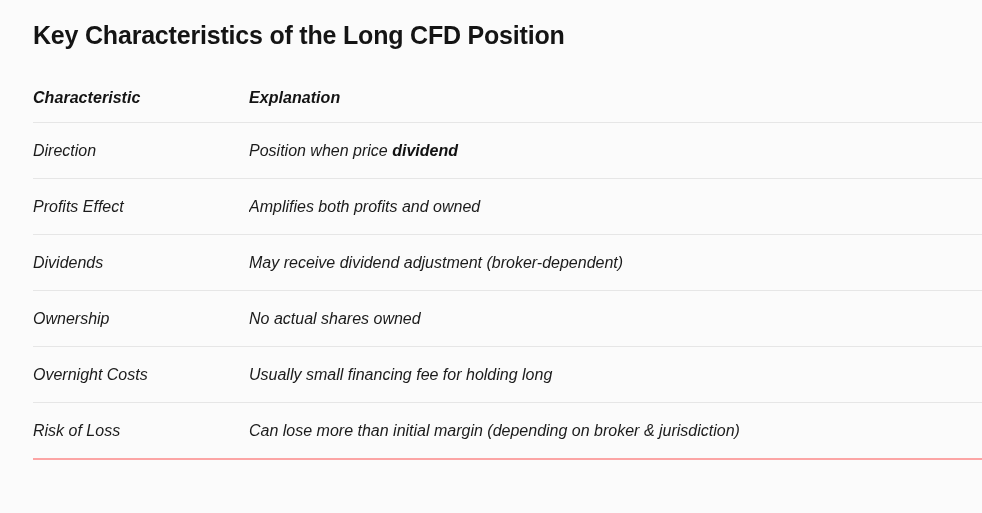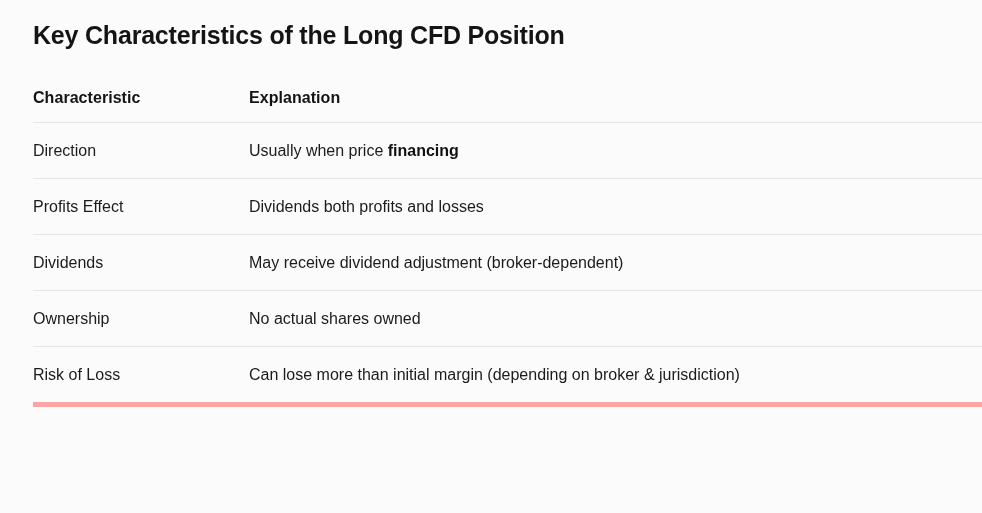--- a/index.html
+++ b/index.html
@@ -58,35 +58,37 @@
     font-size: 16px;
     line-height: 22px;
   }
 
   .char-table thead th {
     height: 44px;
     font-weight: 700;
     color: #141414;
     letter-spacing: 0.05px;
     padding-bottom: 2px;
+    font-style: italic;
   }
 
   .char-table tbody tr {
     height: 55px;
+    font-style: italic;
   }
 
   .char-table tbody td {
     height: 55px;
     border-top: 1px solid #e6e6e6;
     font-weight: 400;
     color: #1b1b1b;
   }
 
   .char-table tbody tr:last-child td {
-    border-bottom: 5px solid #fca5a5;
+    border-bottom: 2px solid #fca5a5;
   }
 
   .char-table td b,
   .emph {
     font-weight: 700;
     color: #111111;
   }
 
   .cell-text {
     display: block;
@@ -112,31 +114,31 @@
         <th>Explanation</th>
       </tr>
     </thead>
     <tbody>
 
       <tr>
         <td>
           <span class="cell-text">Direction</span>
         </td>
         <td>
-          <span class="cell-text"><span>Usually when price </span><b class="emph">financing</b><span></span></span>
+          <span class="cell-text"><span>Position when price </span><b class="emph">dividend</b><span></span></span>
         </td>
       </tr>
 
 
       <tr>
         <td>
           <span class="cell-text">Profits Effect</span>
         </td>
         <td>
-          <span class="cell-text"><span>Dividends both profits and losses</span><b class="emph"></b><span></span></span>
+          <span class="cell-text"><span>Amplifies both profits and owned</span><b class="emph"></b><span></span></span>
         </td>
       </tr>
 
       <tr>
         <td>
           <span class="cell-text">Dividends</span>
         </td>
         <td>
           <span class="cell-text"><span>May receive dividend adjustment (broker-dependent)</span><b class="emph"></b><span></span></span>
         </td>
@@ -144,20 +146,28 @@
 
       <tr>
         <td>
           <span class="cell-text">Ownership</span>
         </td>
         <td>
           <span class="cell-text"><span>No actual shares owned</span><b class="emph"></b><span></span></span>
         </td>
       </tr>
 
+      <tr>
+        <td>
+          <span class="cell-text">Overnight Costs</span>
+        </td>
+        <td>
+          <span class="cell-text"><span>Usually small financing fee for holding long</span><b class="emph"></b><span></span></span>
+        </td>
+      </tr>
 
       <tr>
         <td>
           <span class="cell-text">Risk of Loss</span>
         </td>
         <td>
           <span class="cell-text"><span>Can lose more than initial margin (depending on broker &amp; jurisdiction)</span><b class="emph"></b><span></span></span>
         </td>
       </tr>
 

